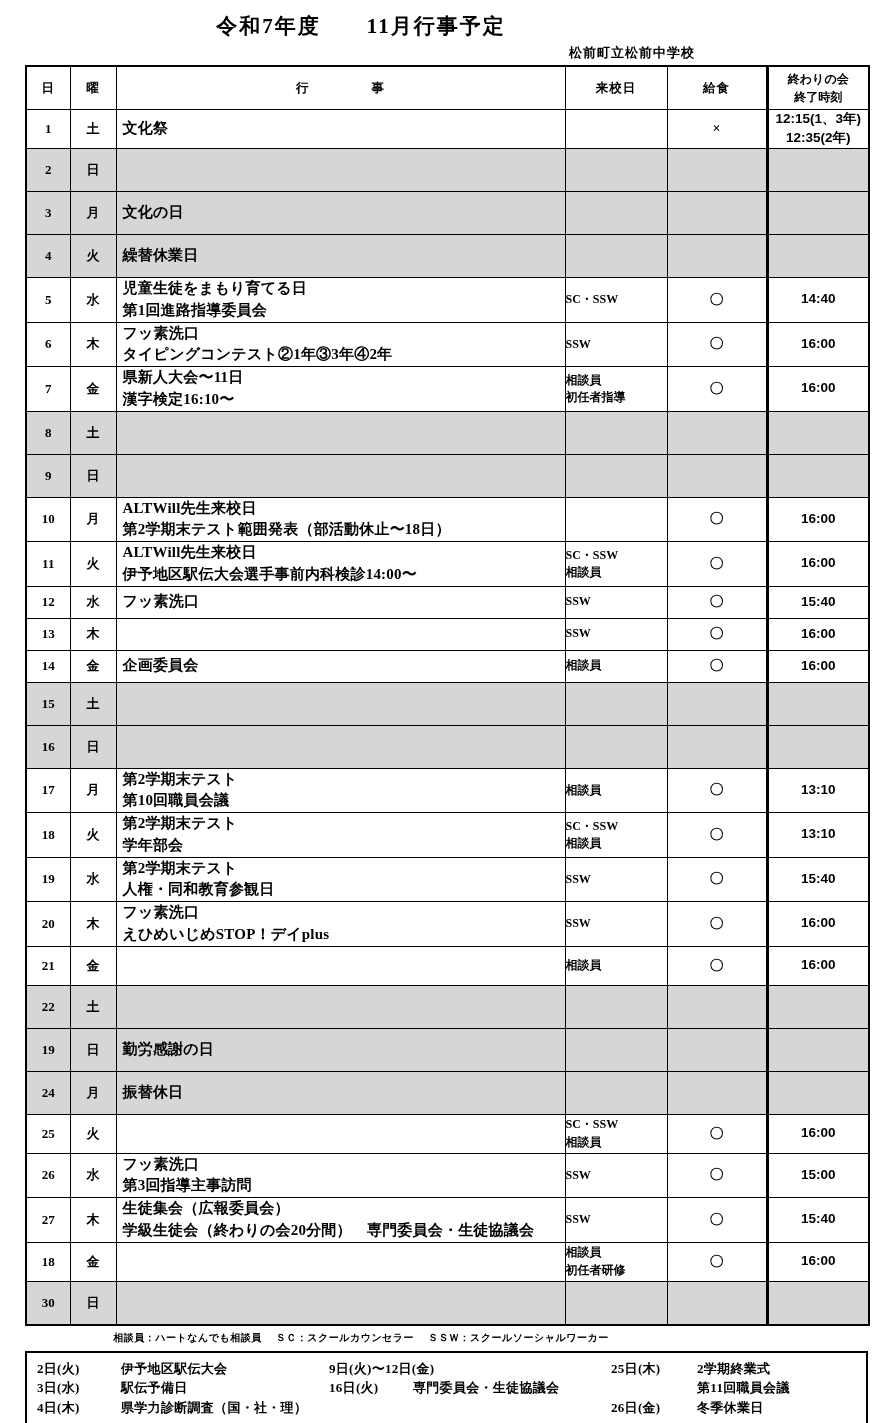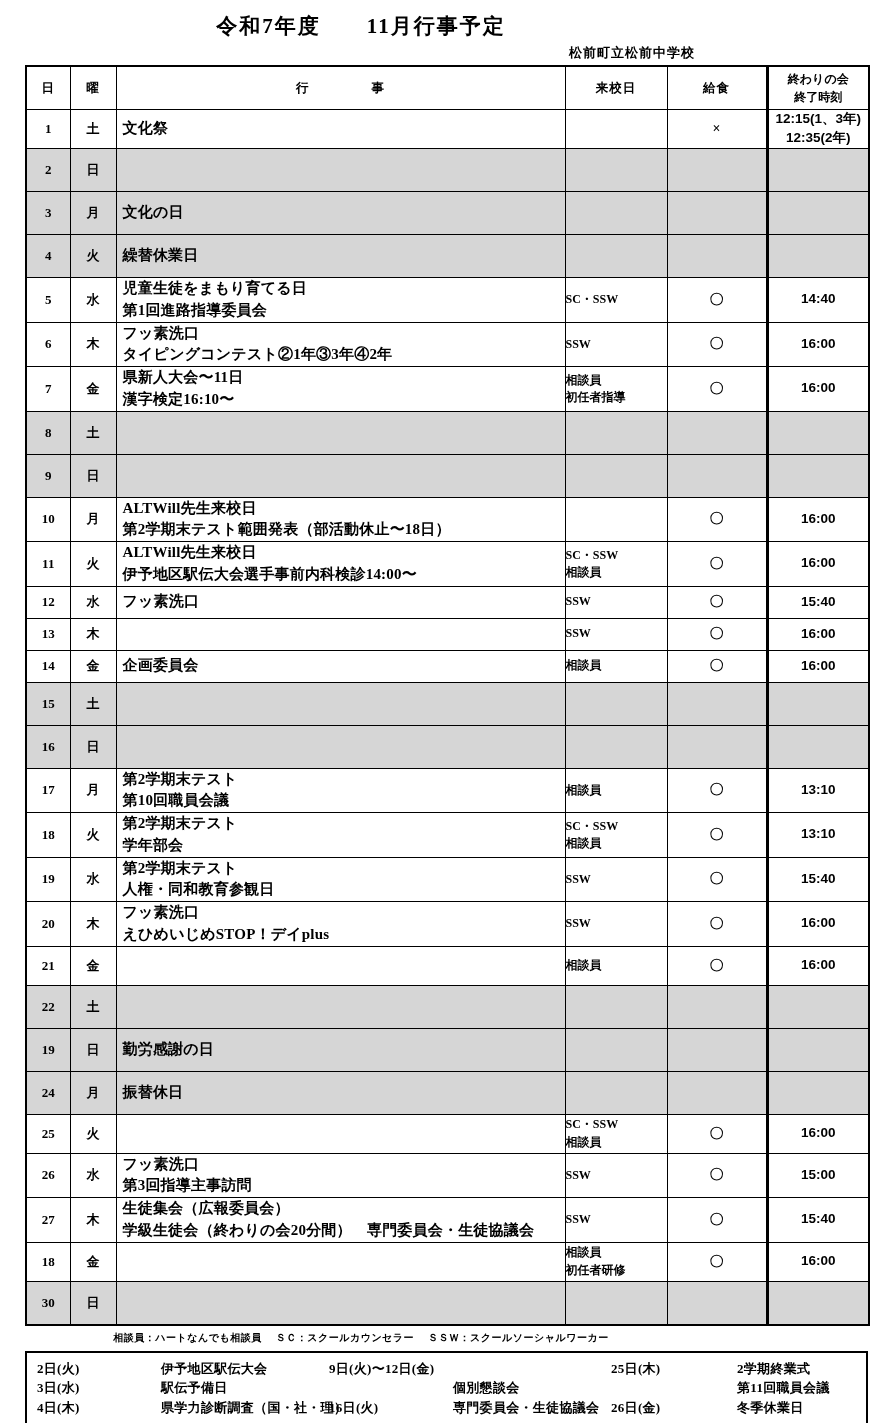--- a/index.html
+++ b/index.html
@@ -148,21 +148,20 @@
     letter-spacing: 0.3px;
   }
   .dec-col { }
   .dec-col.col1 { width: 292px; }
   .dec-col.col2 { width: 282px; }
   .dec-col.col3 { width: 240px; }
   .dec-line {
     display: flex;
     line-height: 1.52;
     white-space: pre;
-    gap: 40px;
   }
   .dec-date {
     display: inline-block;
     width: 84px;
     flex: 0 0 84px;
   }
   .dec-col.col3 .dec-date { width: 86px; flex: 0 0 86px; }
   .dec-text { display: inline-block; }
 </style>
 </head>
@@ -439,21 +438,20 @@
 
   <div class="dec-box">
     <div class="dec-cols">
       <div class="dec-col col1" id="dec-col1">
           <div class="dec-line"><span class="dec-date">2日(火)</span><span class="dec-text">伊予地区駅伝大会</span></div>
           <div class="dec-line"><span class="dec-date">3日(水)</span><span class="dec-text">駅伝予備日</span></div>
           <div class="dec-line"><span class="dec-date">4日(木)</span><span class="dec-text">県学力診断調査（国・社・理）</span></div>
         </div>
       <div class="dec-col col2" id="dec-col2">
           <div class="dec-line"><span class="dec-date">9日(火)〜12日(金)</span><span class="dec-text"></span></div>
-          <div class="dec-line"><span class="dec-date"></span><span class="dec-text">個別懇談会</span></div>
           <div class="dec-line"><span class="dec-date">16日(火)</span><span class="dec-text">専門委員会・生徒協議会</span></div>
         </div>
       <div class="dec-col col3" id="dec-col3">
           <div class="dec-line"><span class="dec-date">25日(木)</span><span class="dec-text">2学期終業式</span></div>
           <div class="dec-line"><span class="dec-date"></span><span class="dec-text">第11回職員会議</span></div>
           <div class="dec-line"><span class="dec-date">26日(金)</span><span class="dec-text">冬季休業日</span></div>
         </div>
     </div>
   </div>
 

